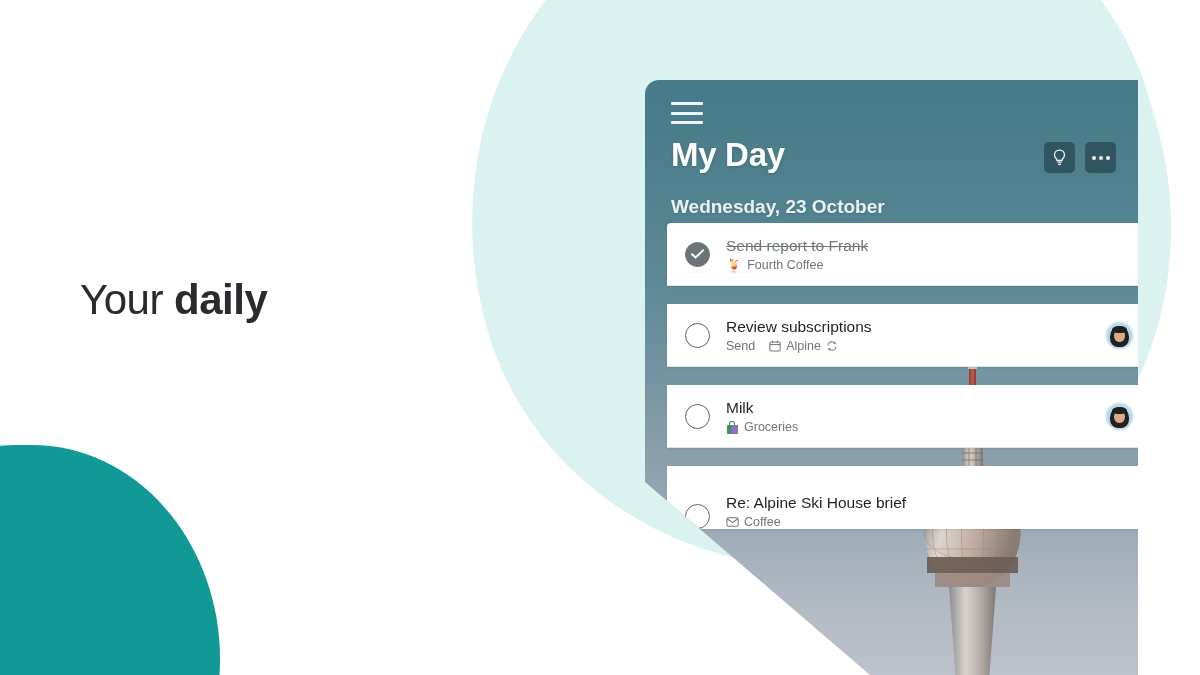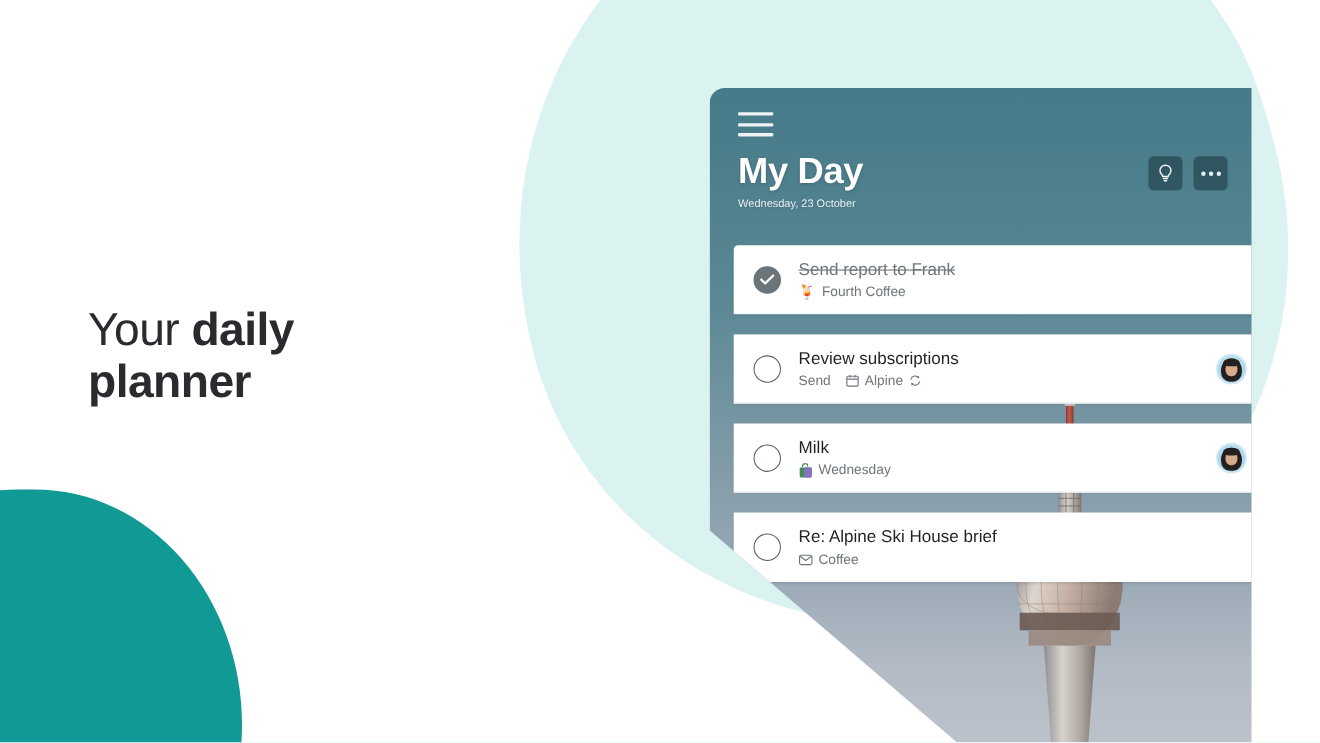--- a/index.html
+++ b/index.html
@@ -73,21 +73,21 @@
     z-index: 5;
   }
   .hamburger span { display: block; height: 3px; width: 32px; background: #eef4f6; border-radius: 1px; }
 
   .panel-head { position: absolute; left: 26px; top: 56px; z-index: 5; }
   .panel-title {
     color: #ffffff; font-size: 33px; font-weight: 700; letter-spacing: -0.3px;
     text-shadow: 0 1px 3px rgba(0,0,0,.18);
   }
   .panel-sub {
-    color: #eaf2f4; font-size: 10px; font-weight: 400; margin-top: 6px;
+    color: #eaf2f4; font-size: 19px; font-weight: 700; margin-top: 22px;
     text-shadow: 0 1px 2px rgba(0,0,0,.14);
   }
 
   .head-actions { position: absolute; right: 22px; top: 62px; display: flex; gap: 10px; z-index: 5; }
   .icon-btn {
     width: 31px; height: 31px; border-radius: 5px;
     background: rgba(22,48,58,.52);
     display: flex; align-items: center; justify-content: center;
     color: #f0f5f7;
   }
@@ -100,21 +100,21 @@
   .task-row {
     background: #ffffff;
     height: 63px;
     display: flex; align-items: center;
     padding: 0 12px 0 18px;
     border-bottom: 1px solid #dfe5e8;
     box-shadow: 0 1px 2px rgba(20,40,50,.10);
     position: relative;
   }
   .task-row:first-child { border-radius: 4px 4px 0 0; }
-  .task-row:last-child { border-bottom: none; border-radius: 0 0 4px 4px; }
+  .task-row:last-child { border-bottom: none; border-radius: 0 0 4px 4px; align-items: flex-end; }
   .task-row + .task-row { margin-top: 18px; }
 
   .check {
     width: 25px; height: 25px; border-radius: 50%;
     border: 1.6px solid #5c6368; flex: 0 0 25px;
     display: flex; align-items: center; justify-content: center;
   }
   .check.done { background: #6b7479; border-color: #6b7479; }
   .check.done svg { display: block; }
   .check:not(.done) svg { display: none; }
@@ -153,21 +153,20 @@
 </head>
 <body>
 
 <div class="stage">
 
   <div class="mint-blob"></div>
   <div class="teal-blob"></div>
 
   <div class="hero">
     <div class="line"><span class="thin">Your </span><span class="bold">daily</span></div>
-    <div class="line"><span class="bold">planner</span></div>
   </div>
 
   <div class="app-panel">
 
     <div class="tower-wrap">
       <svg class="tower" viewBox="0 0 120 360">
         <defs>
           <linearGradient id="shaftg" x1="0" y1="0" x2="1" y2="0">
             <stop offset="0%" stop-color="#8e8d8f"></stop>
             <stop offset="35%" stop-color="#d8d2cd"></stop>
@@ -314,21 +313,21 @@
           
         </div>
         <div class="task-body">
           <div class="task-title">Milk</div>
           <div class="task-meta">
             <span class="bag">
               <span class="bag-b"></span>
                 <span class="bag-f"></span>
                 <span class="bag-h"></span>
             </span>
-            <span>Wednesday</span>
+            <span>Groceries</span>
           </div>
         </div>
         <div class="avatar">
           <div class="hair"></div>
           <div class="face"></div>
           <div class="fringe"></div>
         </div>
         <div class="star">
           <svg width="19" height="19" viewBox="0 0 20 20">
             <path d="M10 1.4 L12.5 7 L18.6 7.6 L14 11.7 L15.4 17.8 L10 14.6 L4.6 17.8 L6 11.7 L1.4 7.6 L7.5 7 Z" fill="none" stroke="#6a727a" stroke-width="1.2" stroke-linejoin="round"></path>

